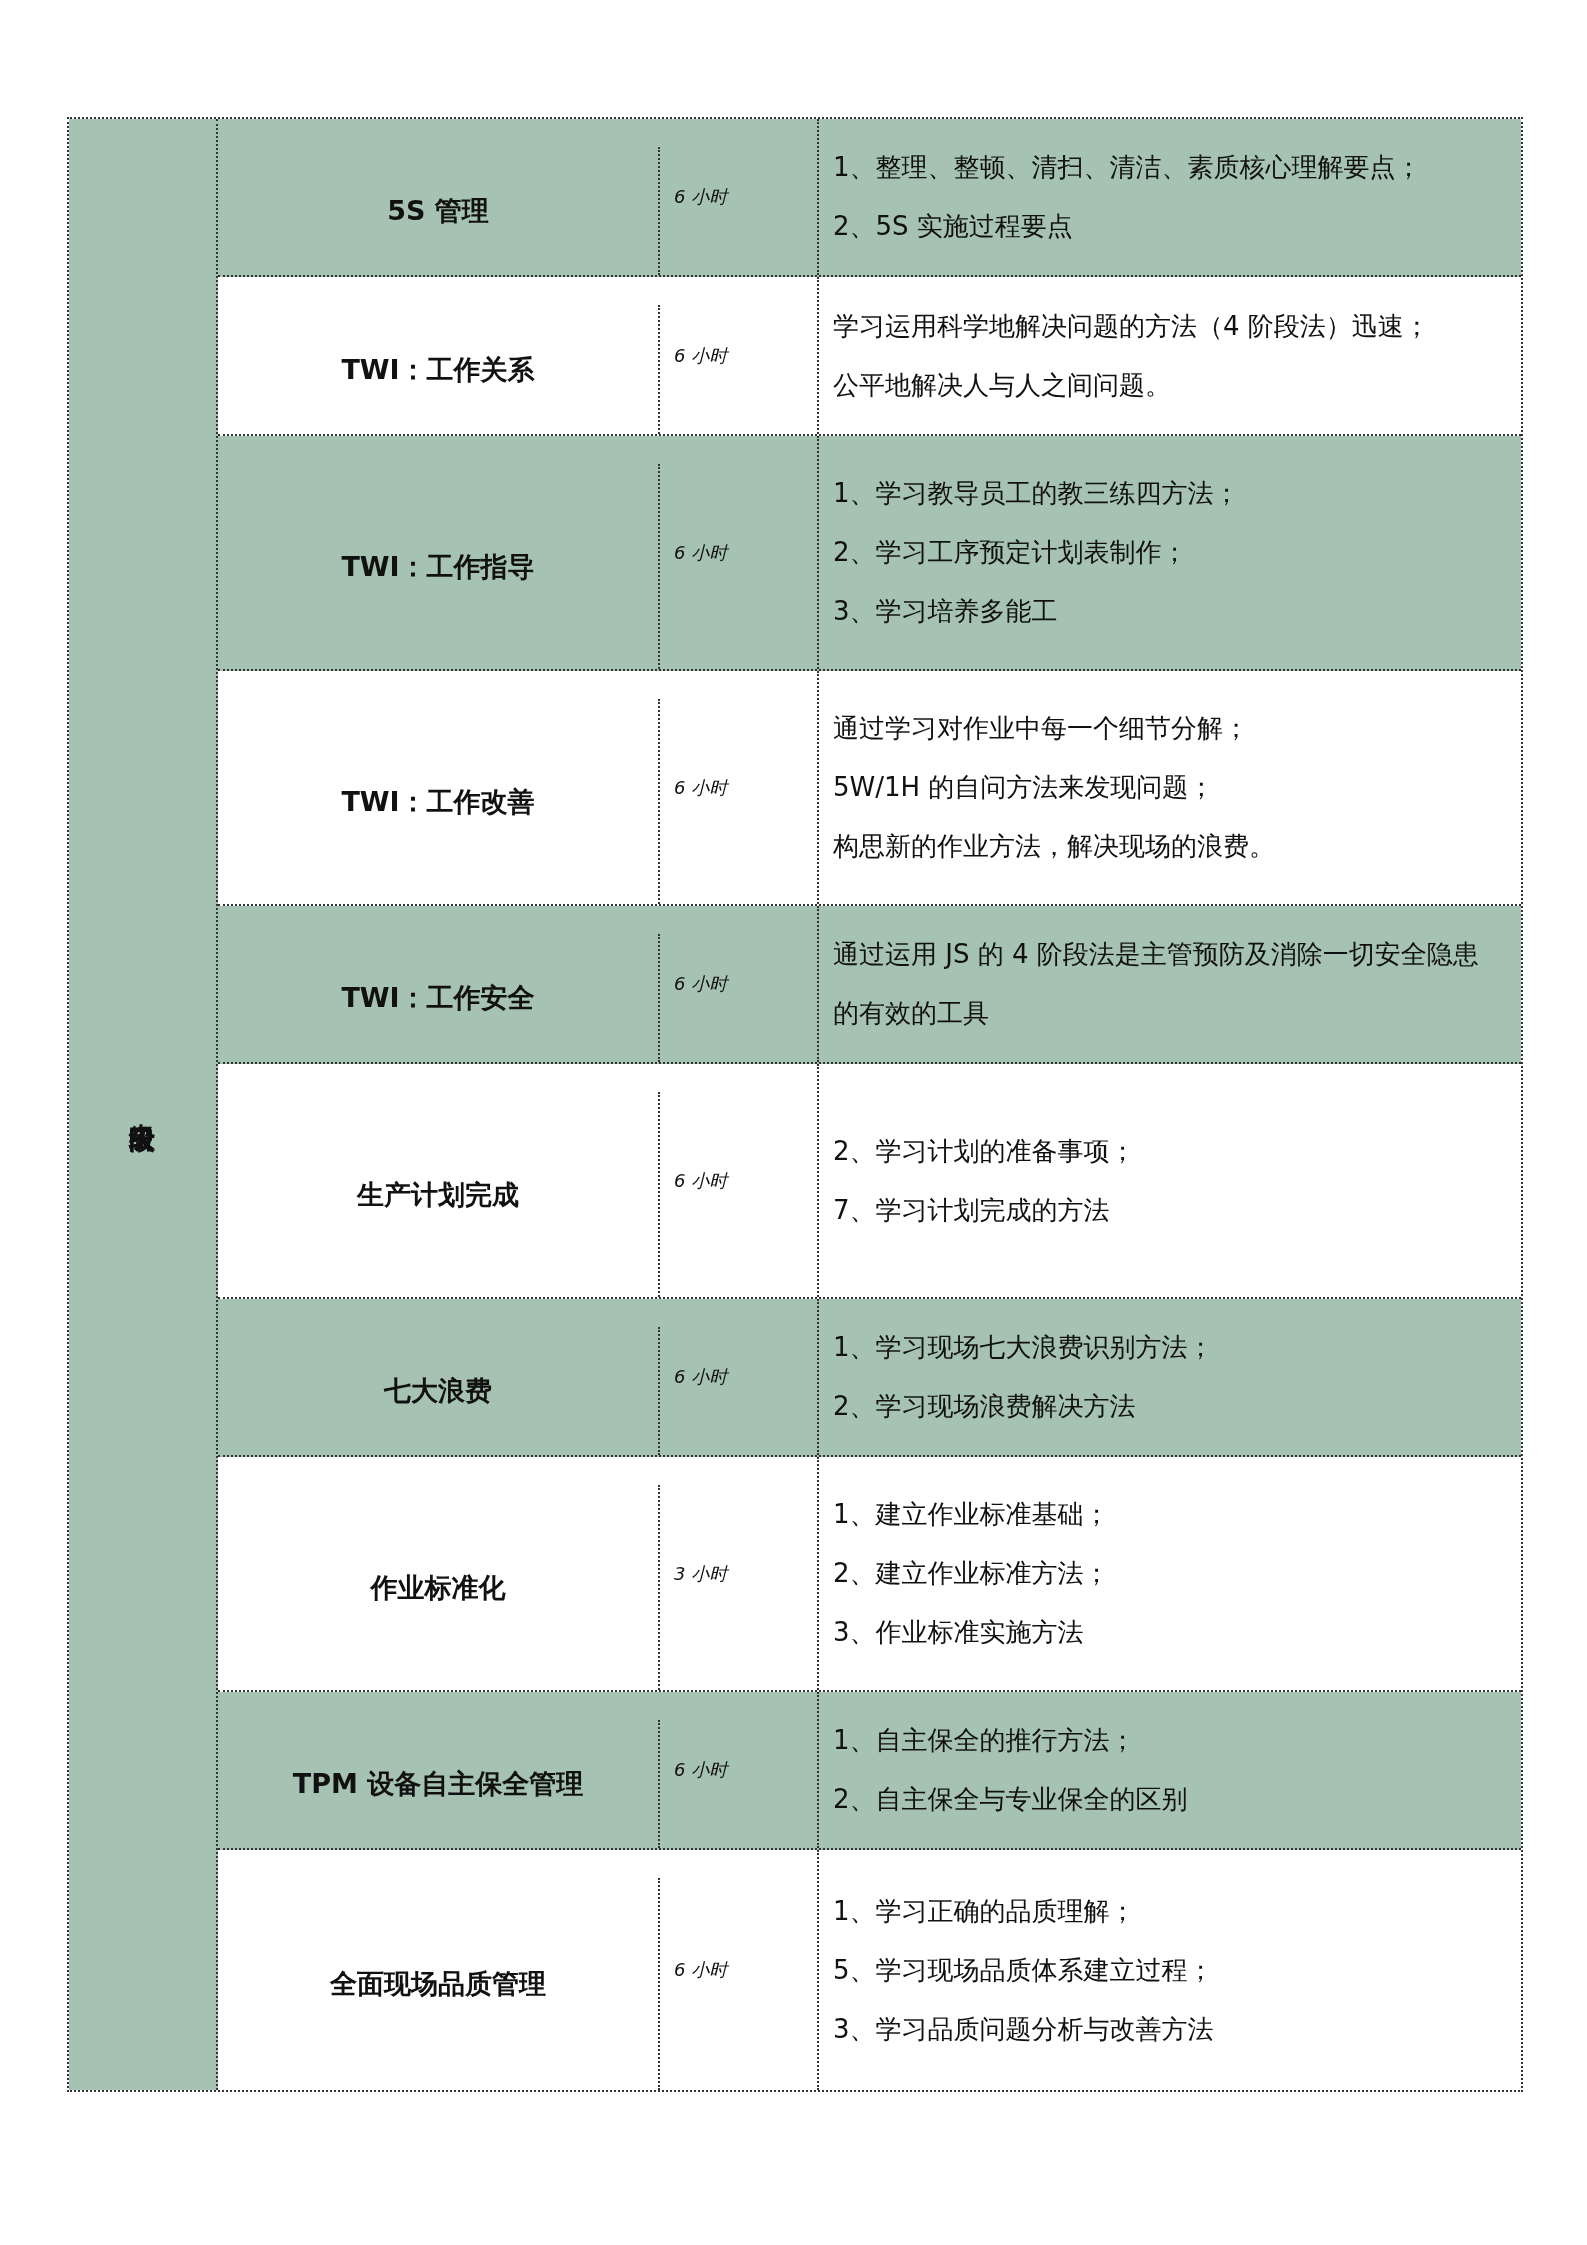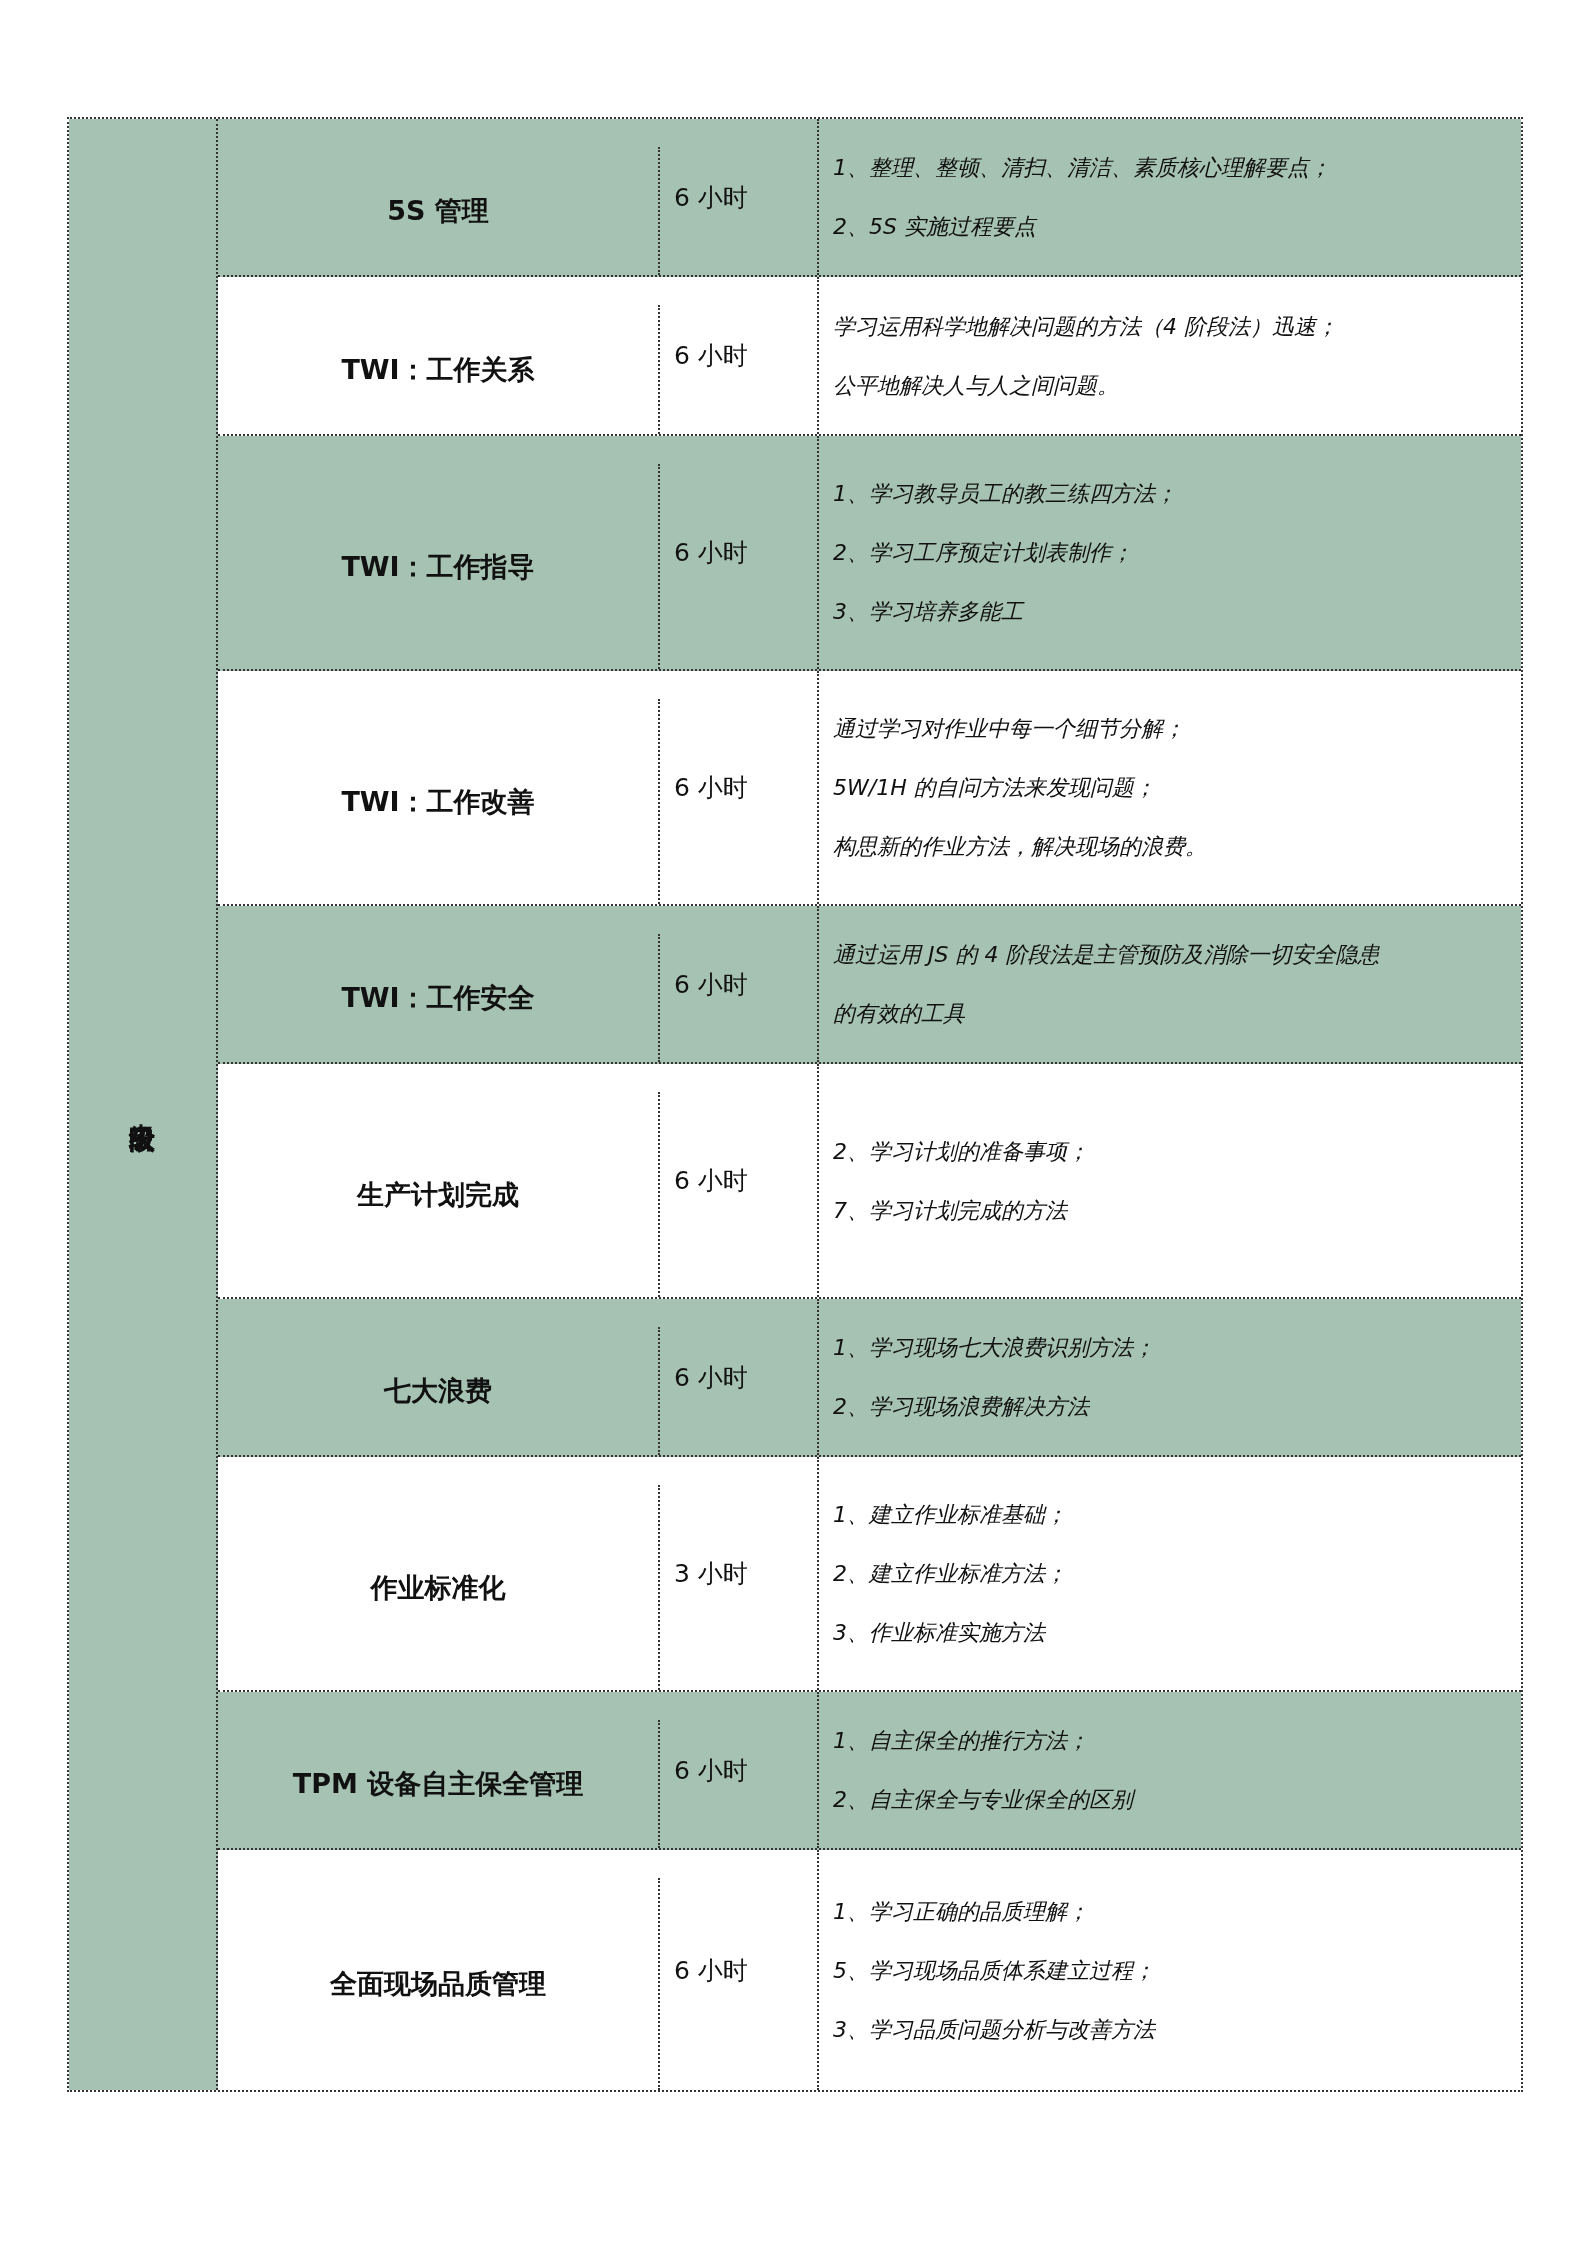--- a/index.html
+++ b/index.html
@@ -52,28 +52,28 @@
       border-right: 2px dotted #333;
       justify-content: center;
       font-weight: bold;
       font-size: 27px;
       margin-top: 28px;
     }
     .c-hours {
       width: 159px;
       border-right: 2px dotted #333;
       padding-left: 14px;
-      font-size: 25px;
+      font-size: 18px;
+      font-style: italic;
     }
     .c-desc {
       flex: 1;
       padding-left: 14px;
       padding-right: 4px;
-      font-size: 22px;
-      font-style: italic;
+      font-size: 26px;
     }
     .desc-lines { display: flex; flex-direction: column; }
     .desc-line { line-height: 59px; white-space: nowrap; }
   </style>
 </head>
 <body>
 
 <div class="table">
   <div class="stage-cell">
     <span class="stage-label">中级阶段</span>

